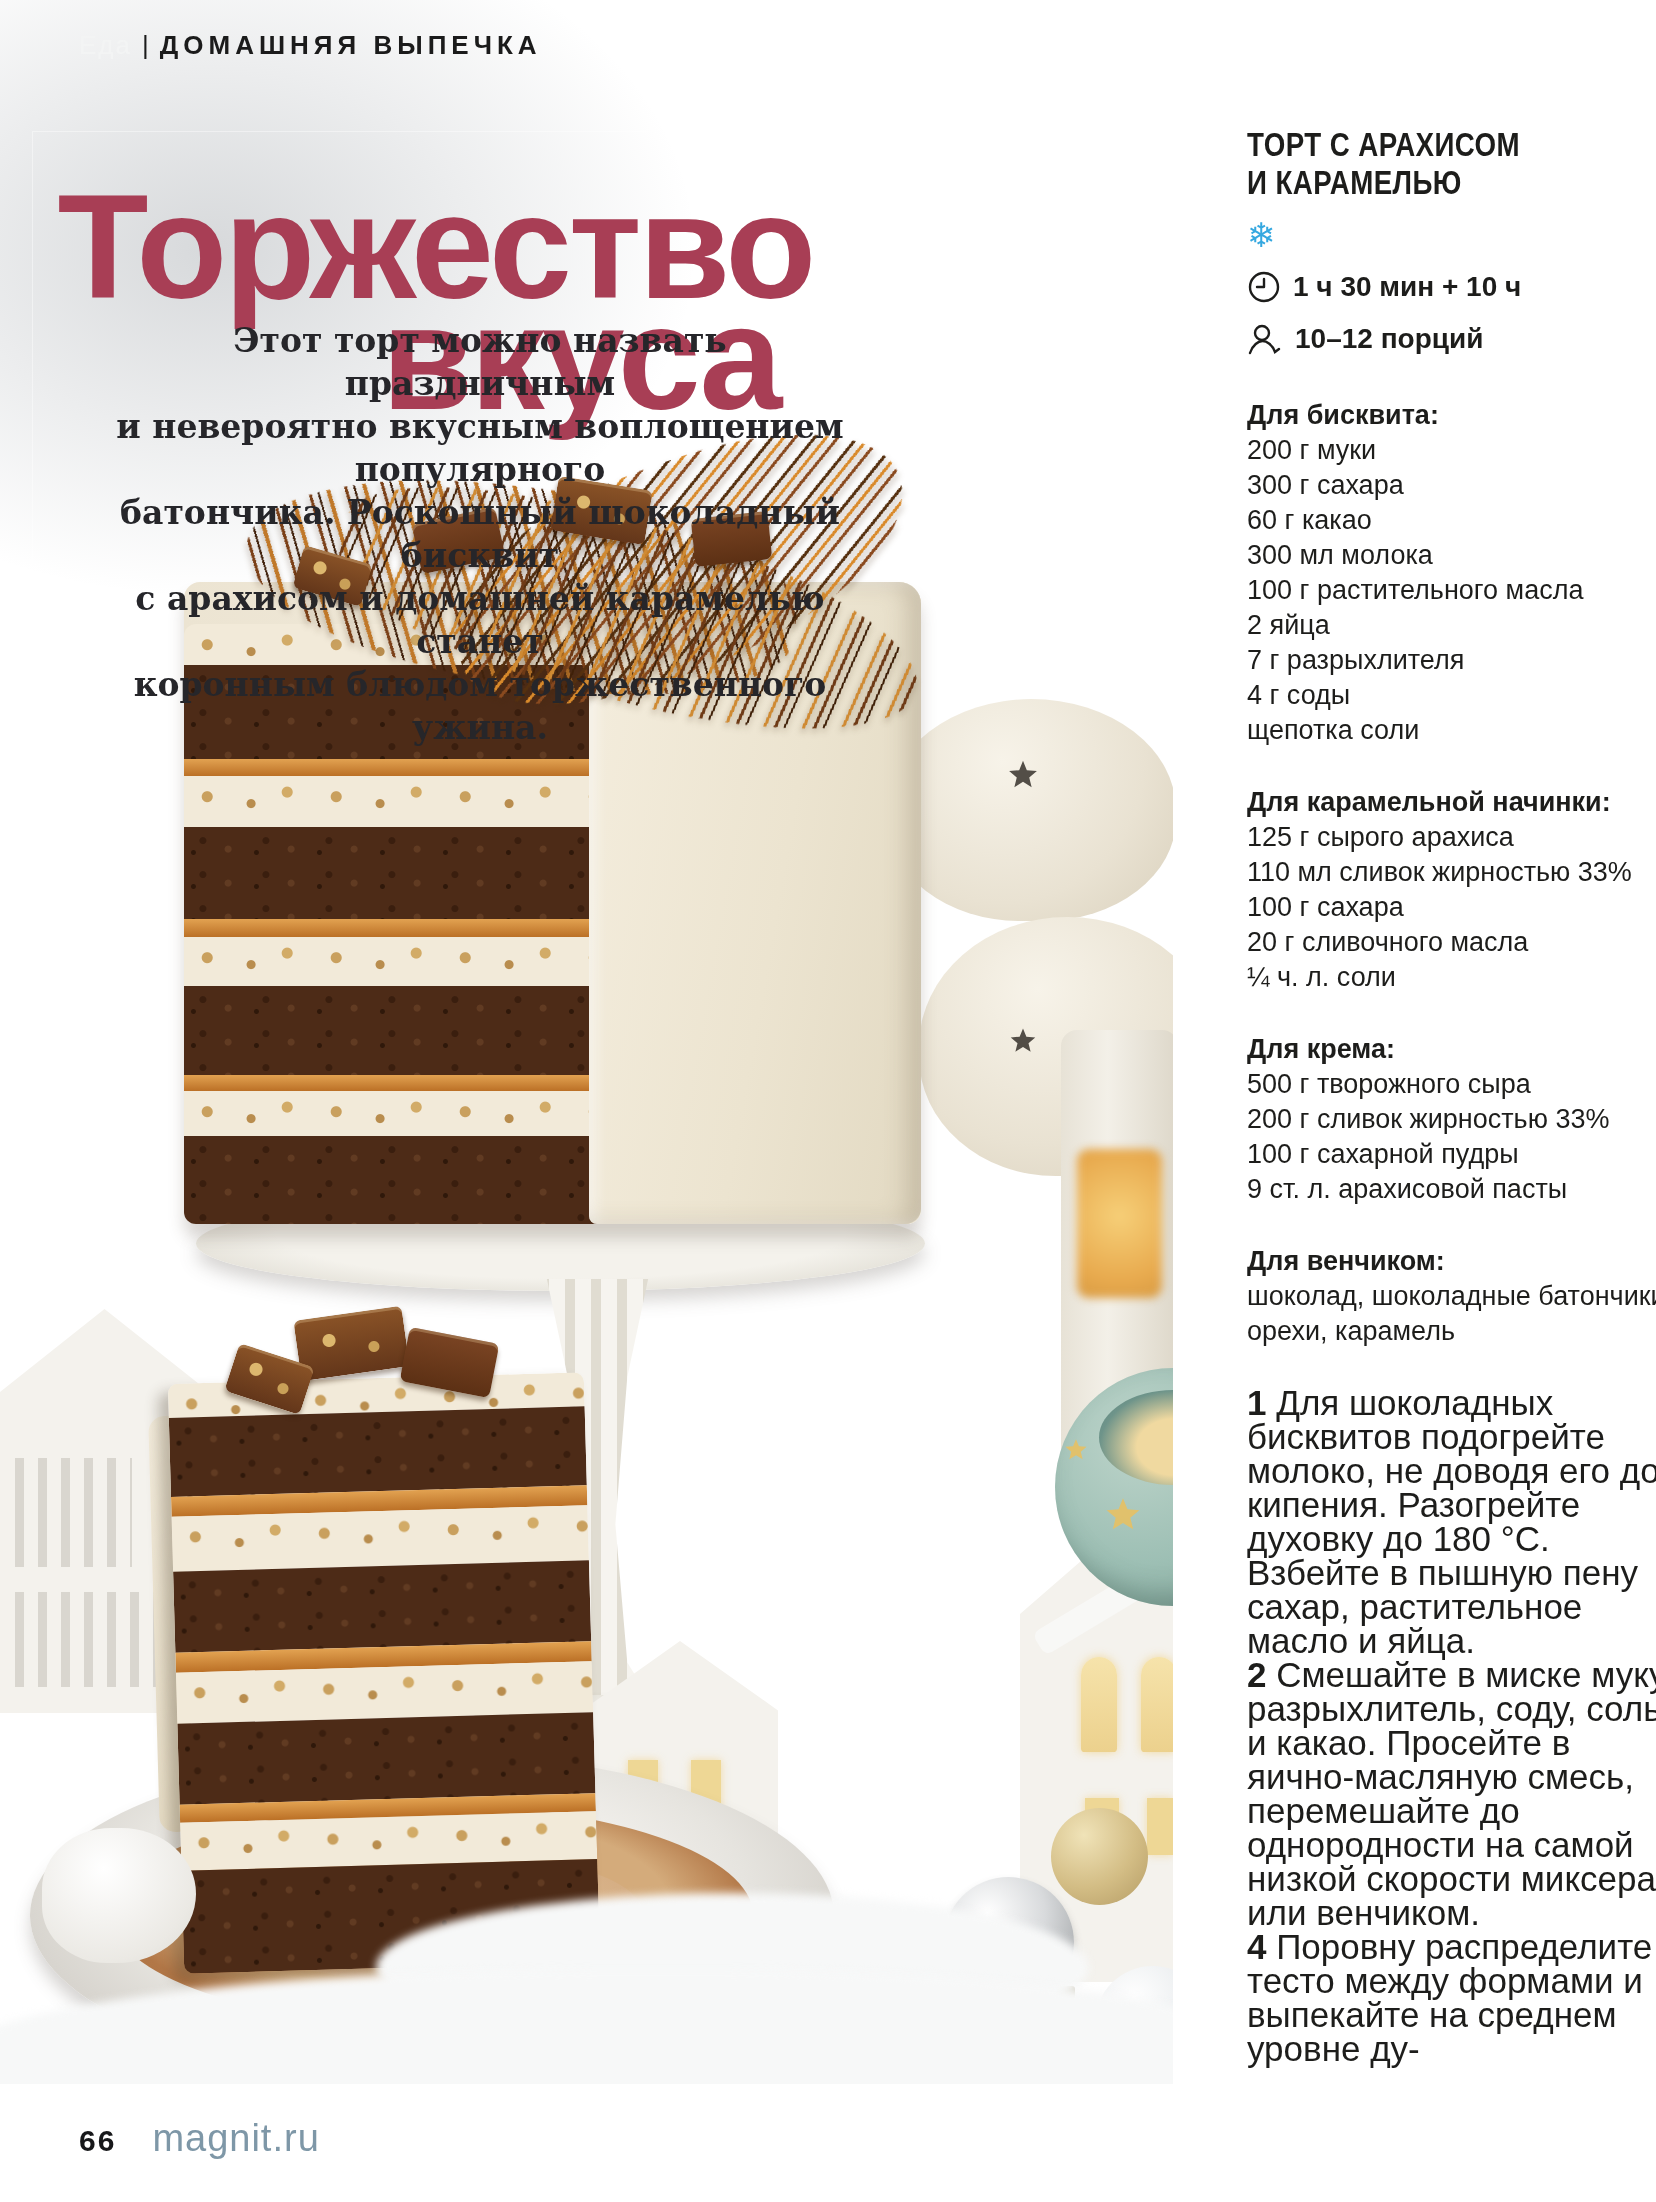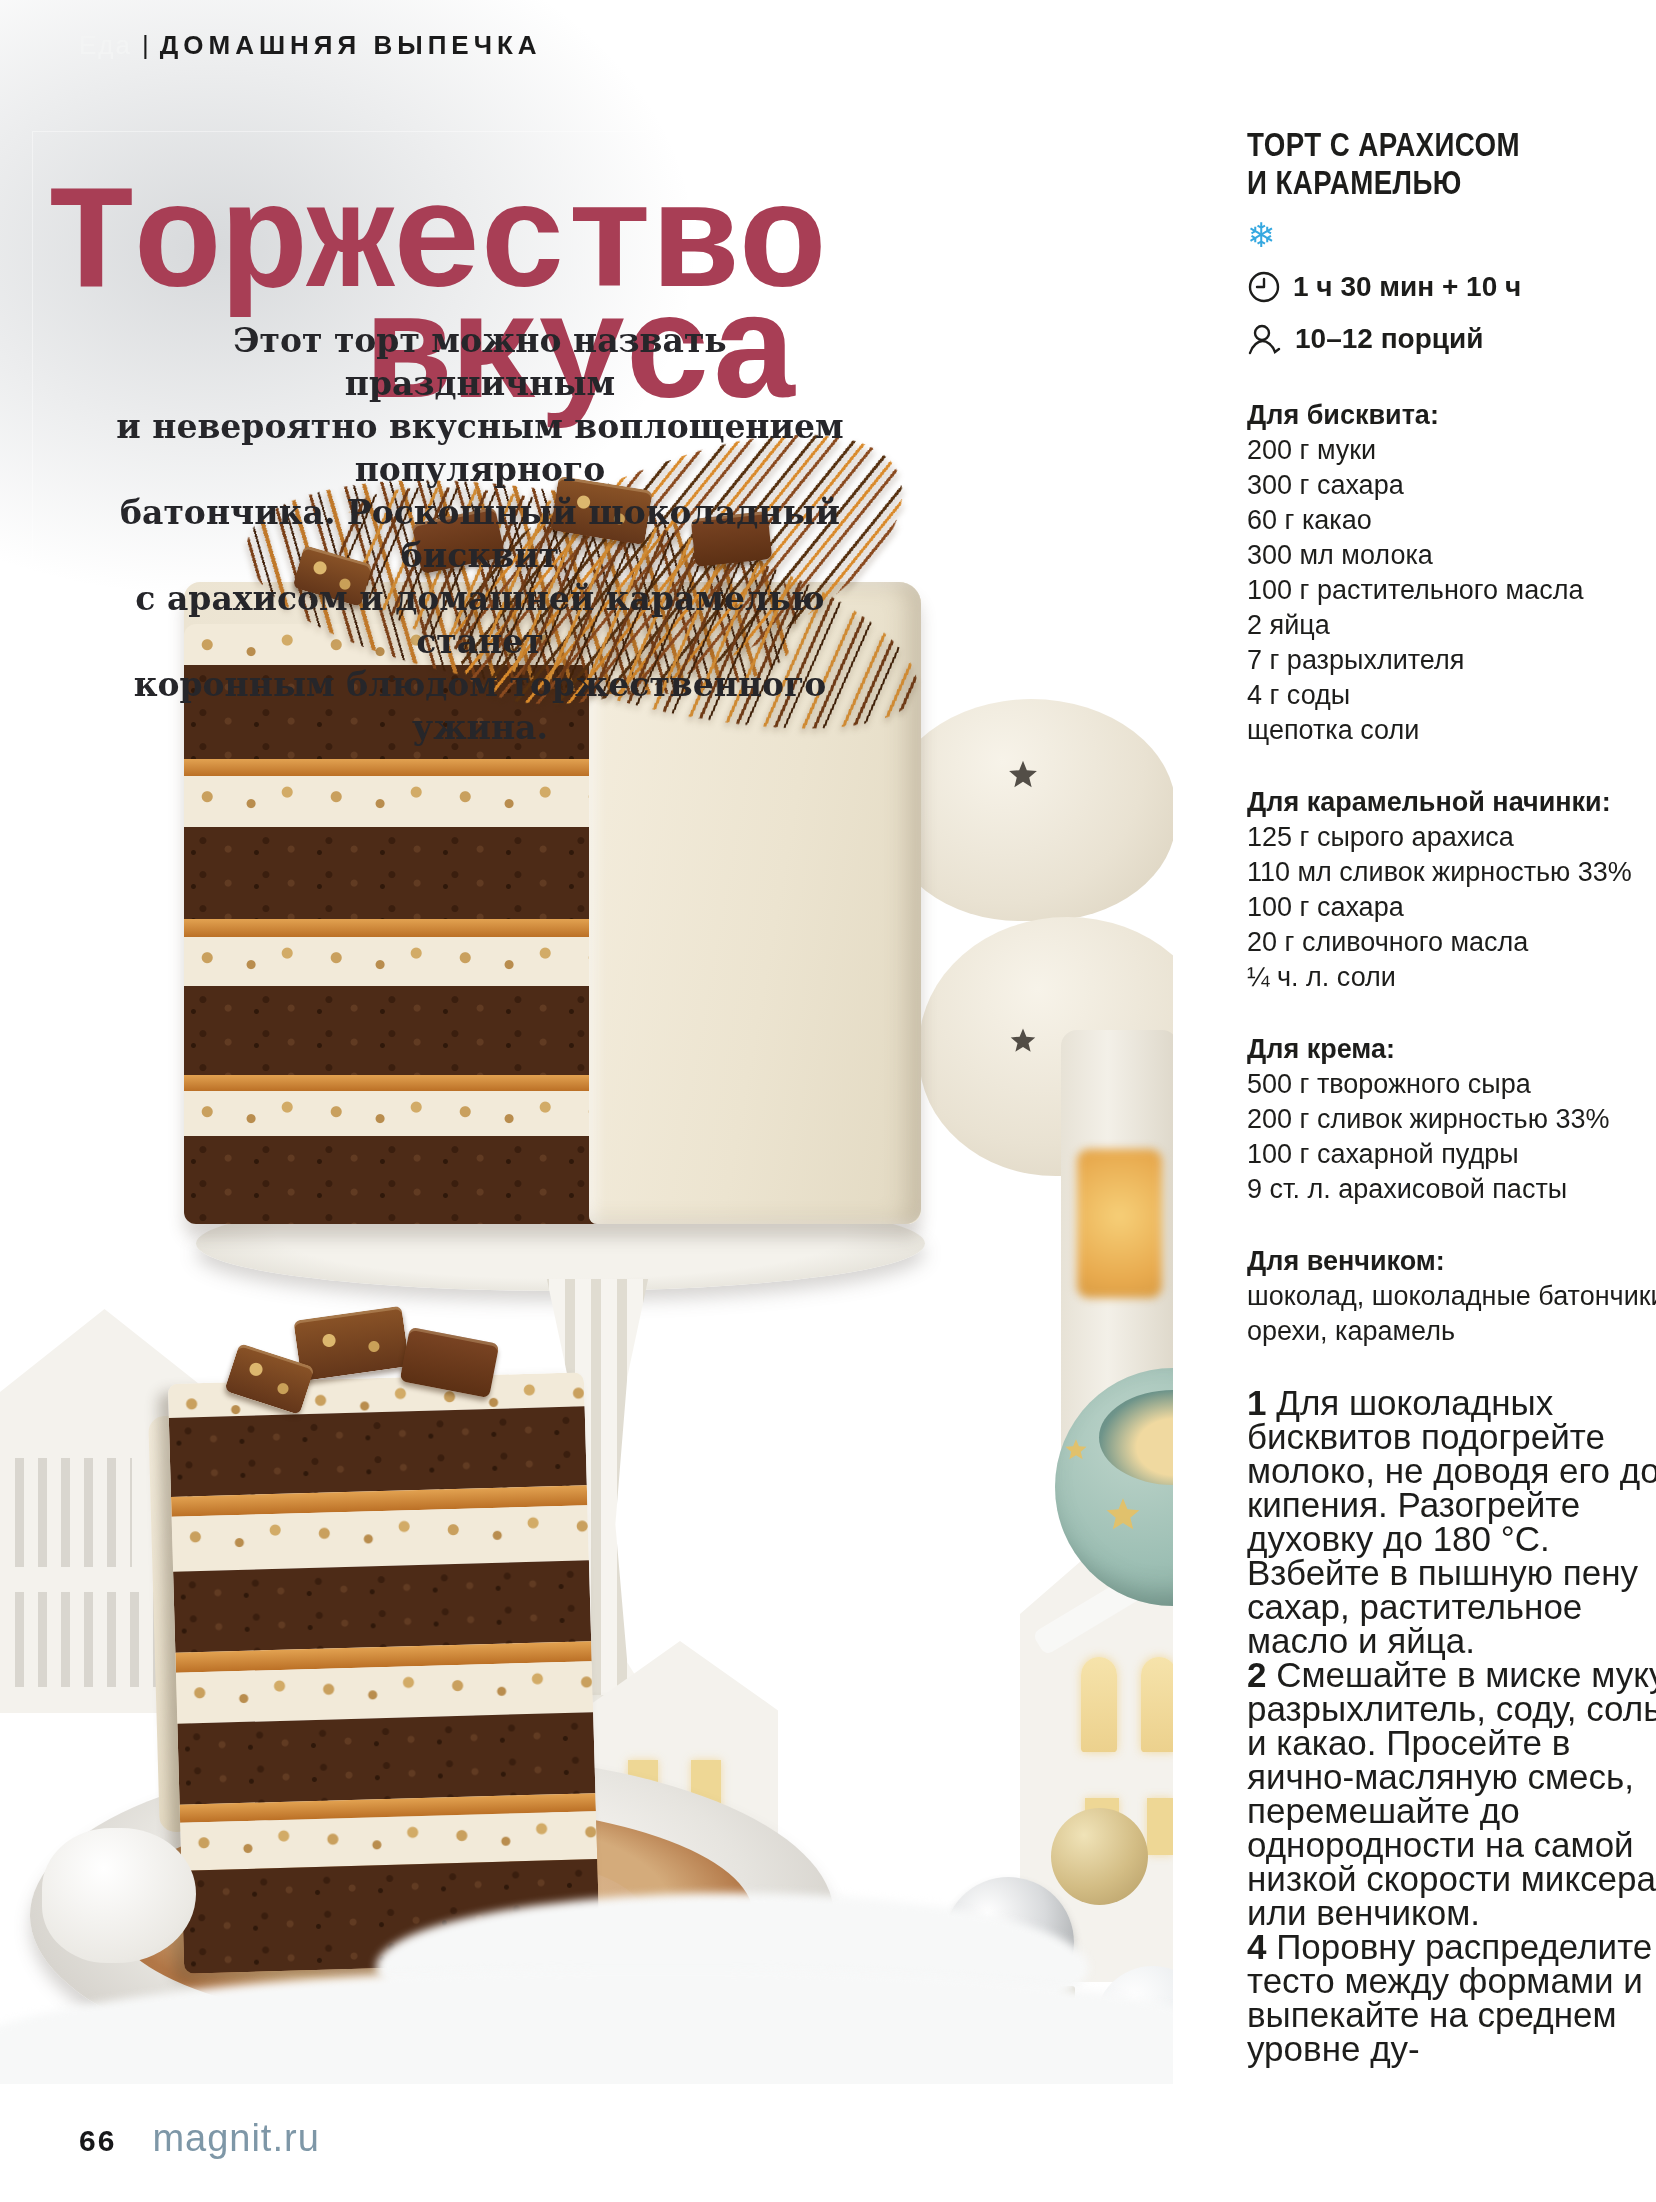--- a/index.html
+++ b/index.html
@@ -103,21 +103,21 @@
   
   .snow{position:absolute;background:#f7f8f8;border-radius:50%;filter:blur(4px);}
   .meringue{position:absolute;left:42px;top:1828px;width:154px;height:135px;border-radius:48% 52% 55% 45%;
        background:radial-gradient(circle at 40% 30%,#ffffff,#ebe9e4 70%,#dcdad3);}
   
   .breadcrumb{position:absolute;left:79px;top:30px;z-index:20;font-size:26px;letter-spacing:1px;color:#1b1b1b;}
   .breadcrumb .sec{color:#f3f4f4;font-weight:400;letter-spacing:2px;}
   .breadcrumb .sep{color:#1b1b1b;margin:0 10px;font-weight:400;}
   .breadcrumb .cat{font-weight:bold;letter-spacing:5px;}
   .title{position:absolute;left:0;top:91px;width:871px;z-index:20;text-align:center;
-         font-family:Liberation Mono, monospace;font-weight:bold;color:#a83e55;
+         font-family:Liberation Sans, sans-serif;font-weight:bold;color:#a83e55;
          font-size:149px;line-height:111px;letter-spacing:-3px;}
   .title .l2{display:block;transform:translateX(145px);}
   .intro{position:absolute;left:99px;top:319px;width:762px;z-index:20;text-align:center;
          font-family:"DejaVu Serif","Liberation Serif",serif;font-weight:600;
          font-size:33px;line-height:43px;color:#26262a;}
   
   #recipe{position:absolute;left:1211px;top:126px;width:432px;color:#1d1d1b;margin-left:36px;}
   .rtitle{font-weight:bold;font-size:33px;line-height:38px;letter-spacing:0.5px;
           transform:scaleX(.84);transform-origin:left top;white-space:nowrap;}
   .snowflake{margin-top:16px;font-size:34px;line-height:34px;color:#35a8e0;}

